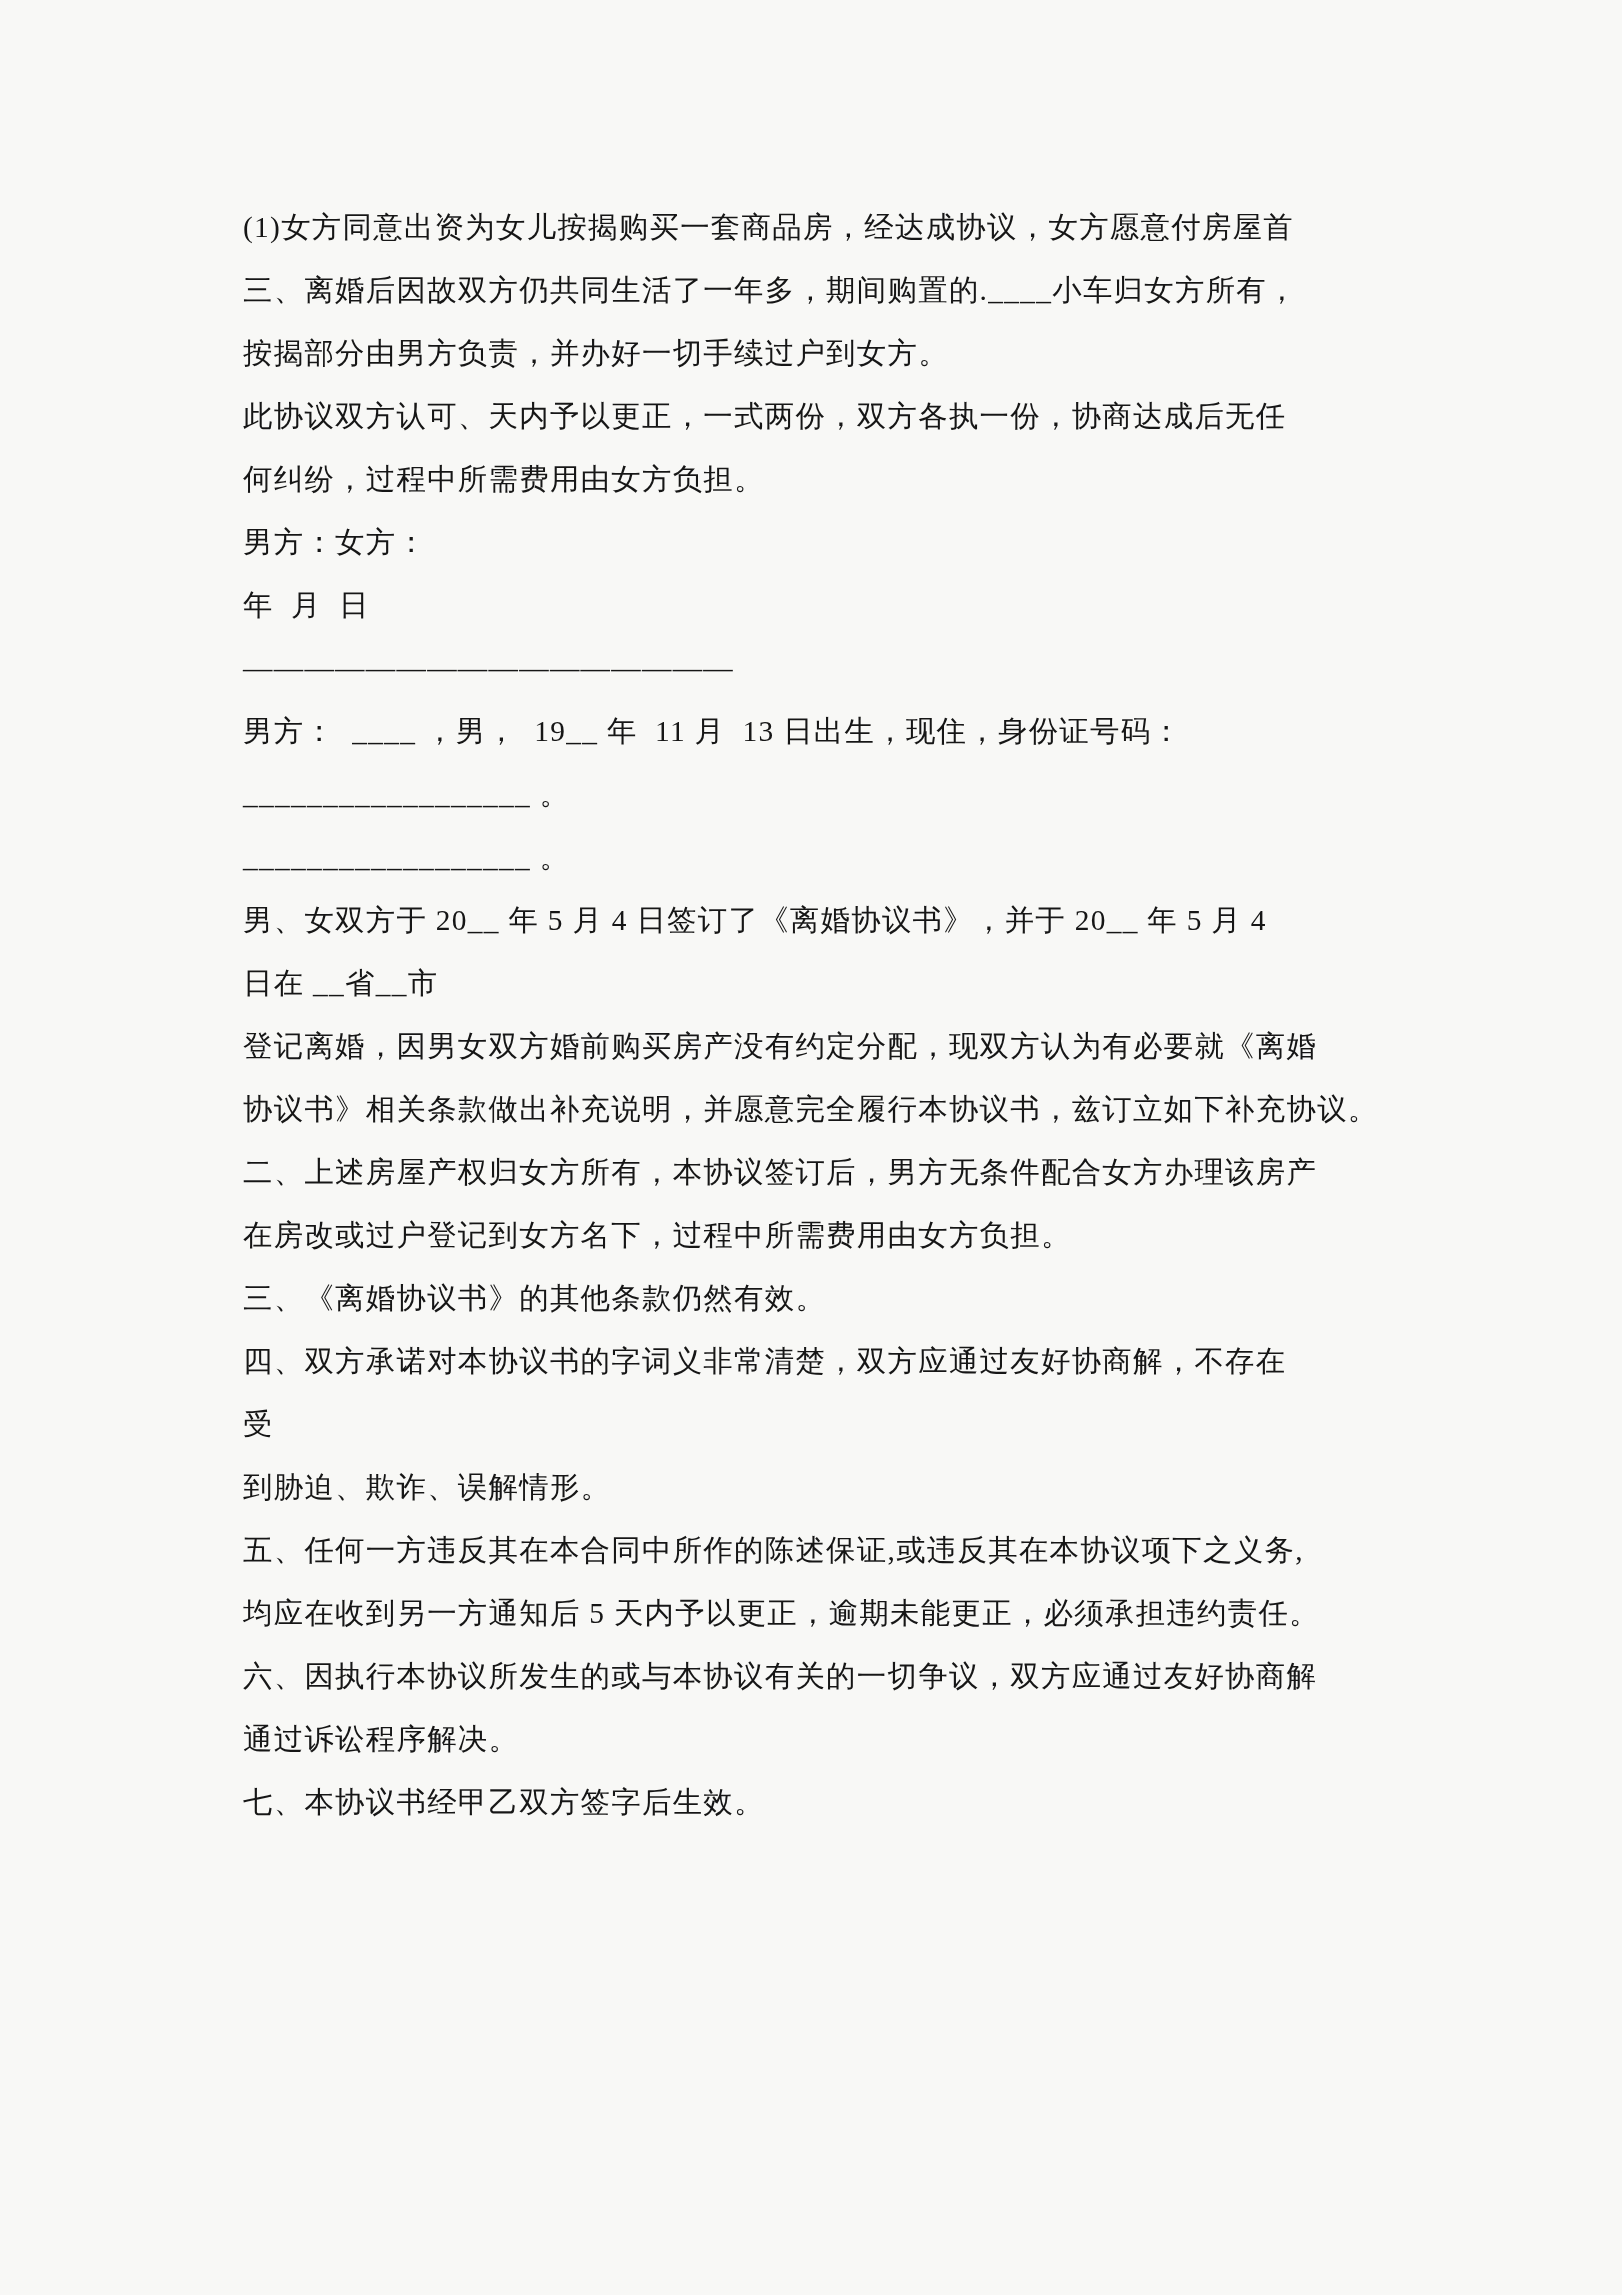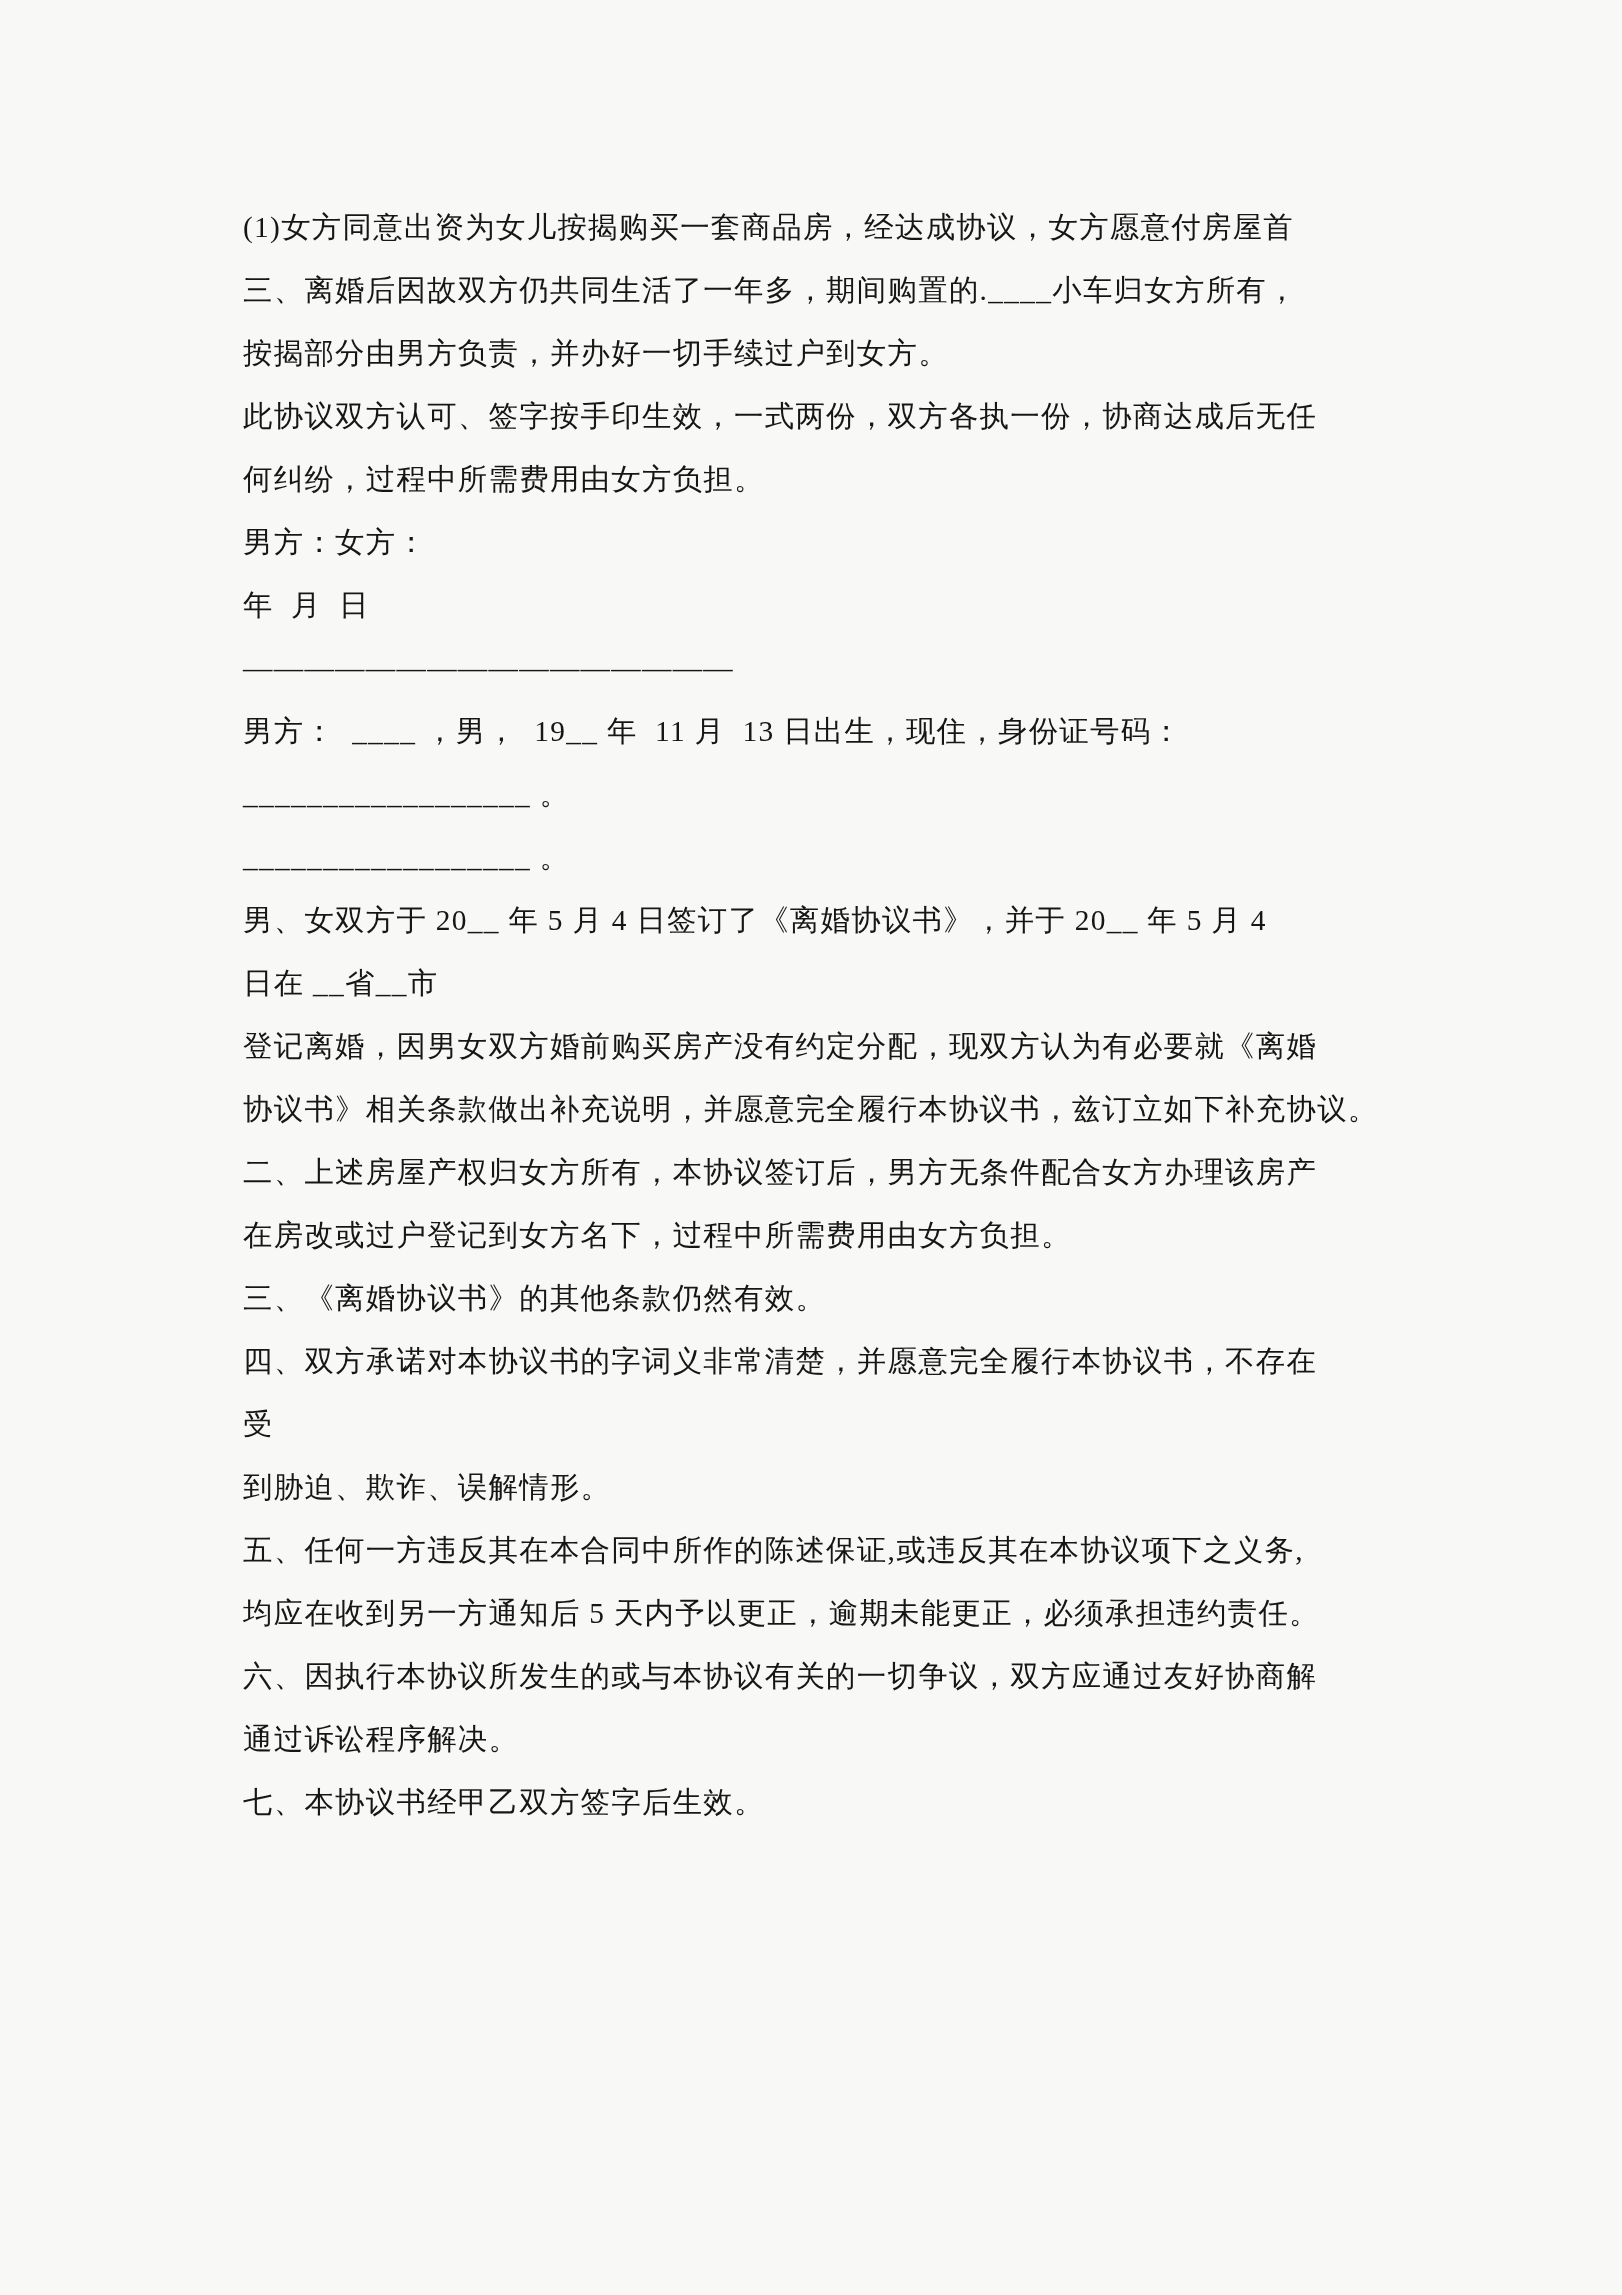--- a/index.html
+++ b/index.html
@@ -32,36 +32,36 @@
     overflow: visible;
   }
 </style>
 </head>
 <body>
 
 <div class="page">
   <div class="doc-line">(1)女方同意出资为女儿按揭购买一套商品房，经达成协议，女方愿意付房屋首</div>
   <div class="doc-line">三、离婚后因故双方仍共同生活了一年多，期间购置的.____小车归女方所有，</div>
   <div class="doc-line">按揭部分由男方负责，并办好一切手续过户到女方。</div>
-  <div class="doc-line">此协议双方认可、签字按手印生效，一式两份，双方各执一份，协商达成后无任</div>
+  <div class="doc-line">此协议双方认可、天内予以更正，一式两份，双方各执一份，协商达成后无任</div>
   <div class="doc-line">何纠纷，过程中所需费用由女方负担。</div>
   <div class="doc-line">男方：女方：</div>
   <div class="doc-line">年  月  日</div>
   <div class="doc-line">————————————————</div>
   <div class="doc-line">男方：  ____ ，男，  19__ 年  11 月  13 日出生，现住，身份证号码：</div>
   <div class="doc-line">__________________ 。</div>
   <div class="doc-line">__________________ 。</div>
   <div class="doc-line">男、女双方于 20__ 年 5 月 4 日签订了《离婚协议书》，并于 20__ 年 5 月 4</div>
   <div class="doc-line">日在 __省__市</div>
   <div class="doc-line">登记离婚，因男女双方婚前购买房产没有约定分配，现双方认为有必要就《离婚</div>
   <div class="doc-line">协议书》相关条款做出补充说明，并愿意完全履行本协议书，兹订立如下补充协议。</div>
   <div class="doc-line">二、上述房屋产权归女方所有，本协议签订后，男方无条件配合女方办理该房产</div>
   <div class="doc-line">在房改或过户登记到女方名下，过程中所需费用由女方负担。</div>
   <div class="doc-line">三、《离婚协议书》的其他条款仍然有效。</div>
-  <div class="doc-line">四、双方承诺对本协议书的字词义非常清楚，并愿意完全履行本协议书，不存在</div>
+  <div class="doc-line">四、双方承诺对本协议书的字词义非常清楚，双方应通过友好协商解，不存在</div>
   <div class="doc-line">受</div>
   <div class="doc-line">到胁迫、欺诈、误解情形。</div>
   <div class="doc-line">五、任何一方违反其在本合同中所作的陈述保证,或违反其在本协议项下之义务,</div>
   <div class="doc-line">均应在收到另一方通知后 5 天内予以更正，逾期未能更正，必须承担违约责任。</div>
   <div class="doc-line">六、因执行本协议所发生的或与本协议有关的一切争议，双方应通过友好协商解</div>
   <div class="doc-line">通过诉讼程序解决。</div>
   <div class="doc-line">七、本协议书经甲乙双方签字后生效。</div>
 </div>
 
 

